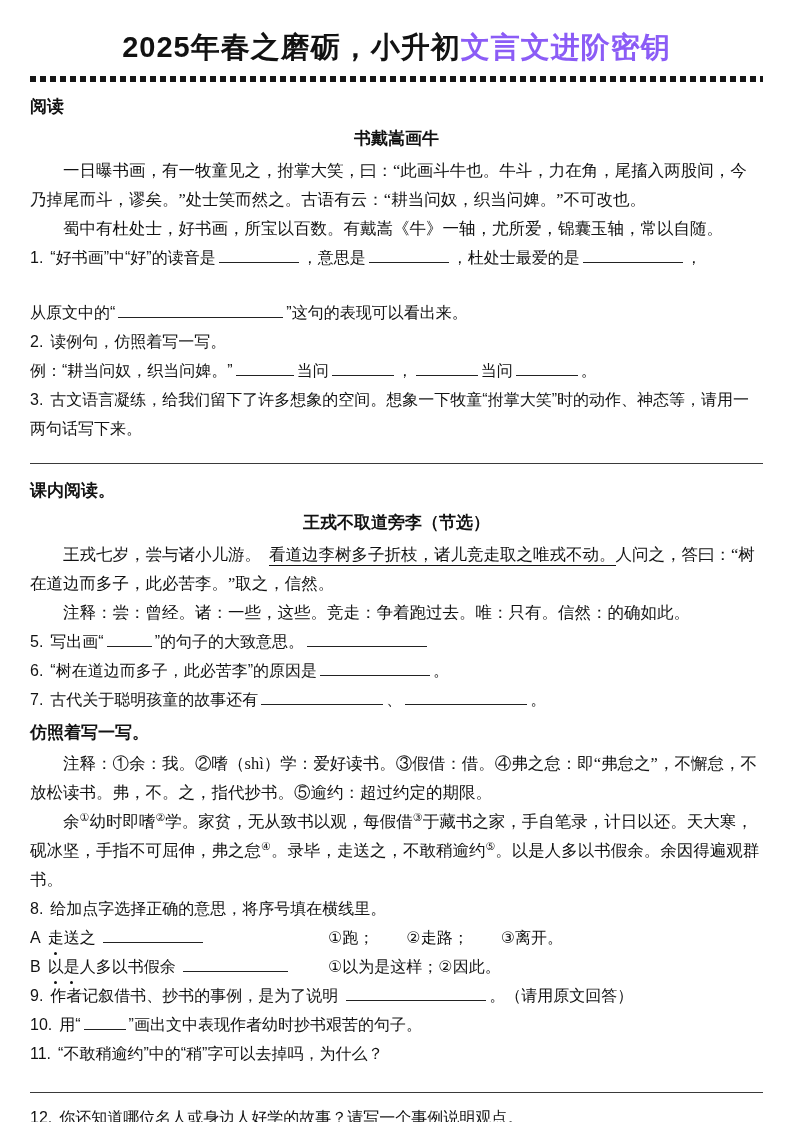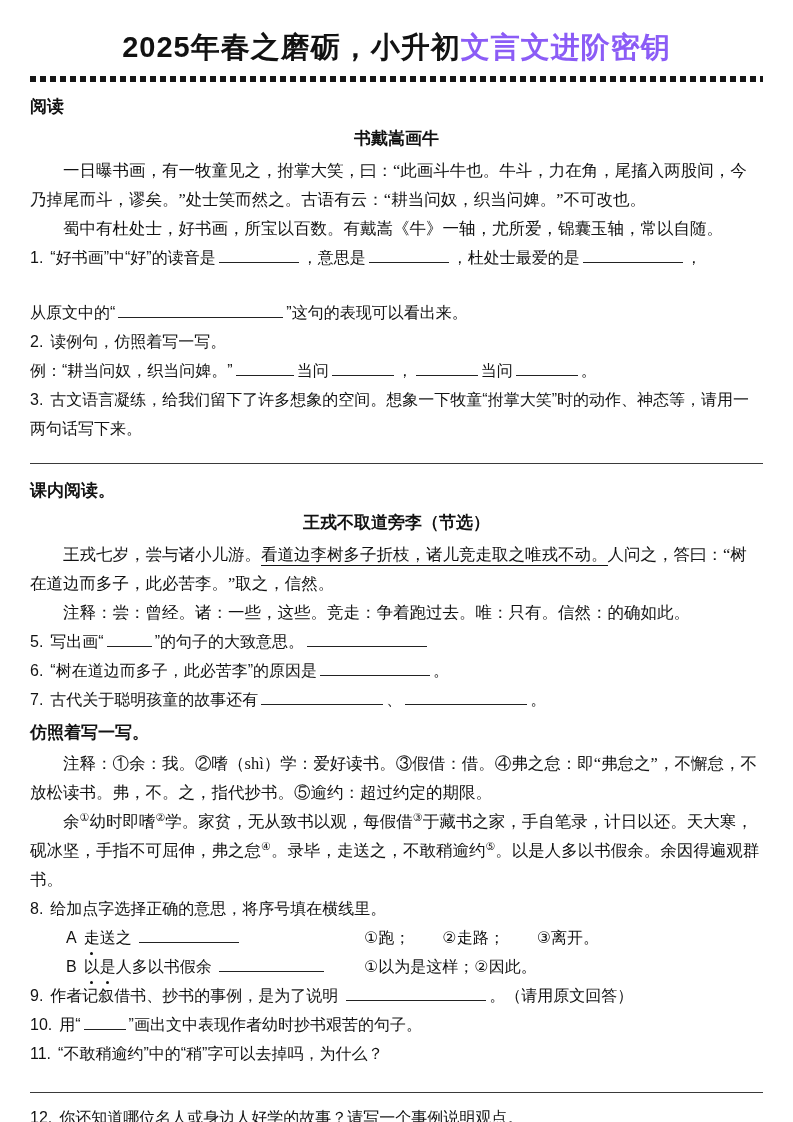--- a/index.html
+++ b/index.html
@@ -27,28 +27,28 @@
   .q { font-size:16px; line-height:29px; }
   .indent { text-indent:2em; }
   .qnum { margin-right:7px; }
   .blank {
     display:inline-block; border-bottom:1px solid #222;
     height:16px; margin:0 3px; vertical-align:baseline;
   }
   .answer-line { border-bottom:1px solid #3a3a3a; height:0; margin:20px 0 12px 0; }
   .answer-line.second { margin:24px 0 10px 0; }
   .sup { font-size:11px; vertical-align:super; line-height:0; }
-  .ulseg { border-bottom:1.4px solid #111; padding-bottom:1px; }
+  .ulseg { border-bottom:1.4px solid #111; padding-bottom:1px;margin-left:8px; }
   .dotchar { position:relative; display:inline-block; }
   .dotchar::after {
     content:""; position:absolute; left:50%; margin-left:-1.5px; bottom:-3px;
     width:3px; height:3px; border-radius:50%; background:#111;
   }
   .opt-row { white-space:nowrap; }
-  .opt-left { display:inline-block; min-width:298px;margin-left:36px; }
+  .opt-left { display:inline-block; min-width:298px; }
   .block { display:block;margin-top:26px; }
   .q3 { margin-bottom:0; }
 </style>
 </head>
 <body>
 
 <div class="page">
 
   <div class="title"><span>2025年春之磨砺，小升初</span><span class="red">文言文进阶密钥</span></div>
 

